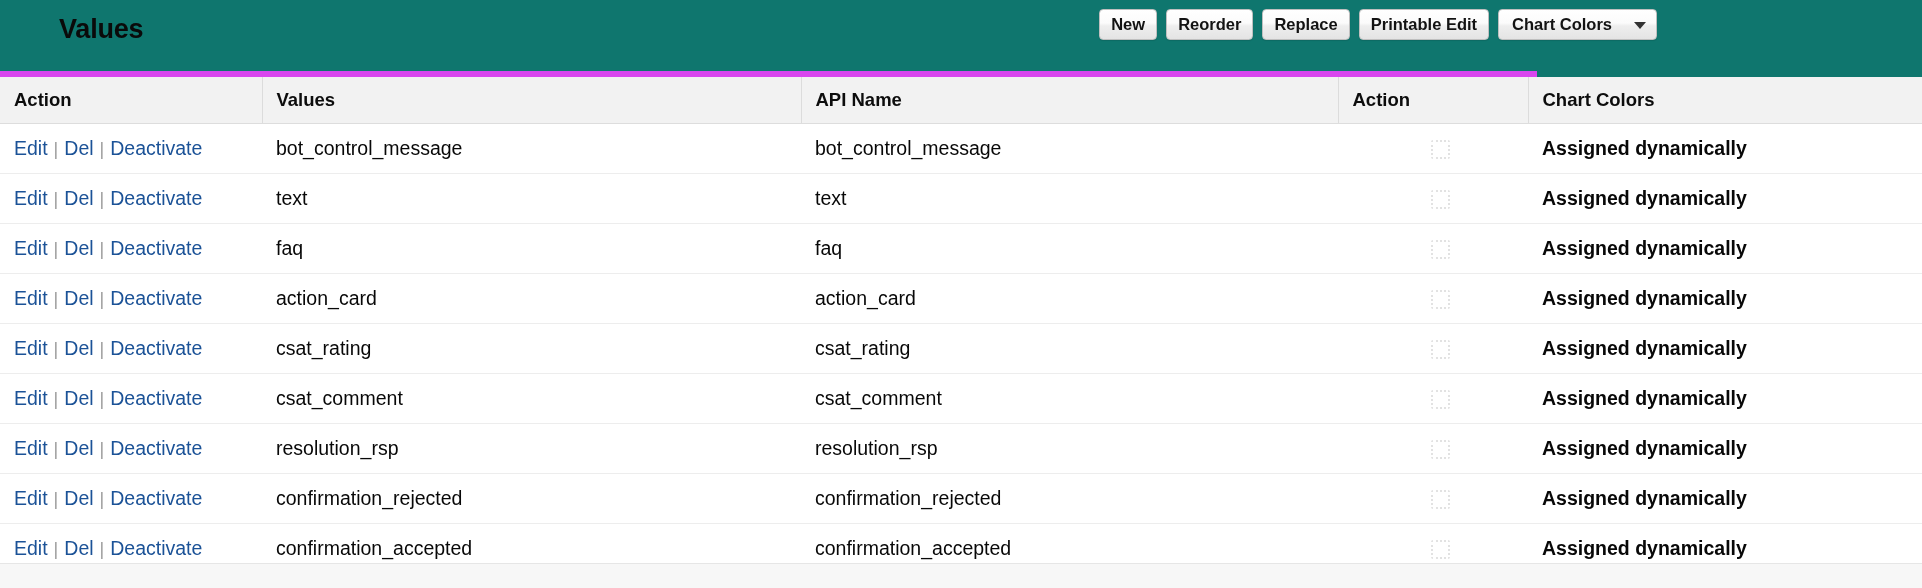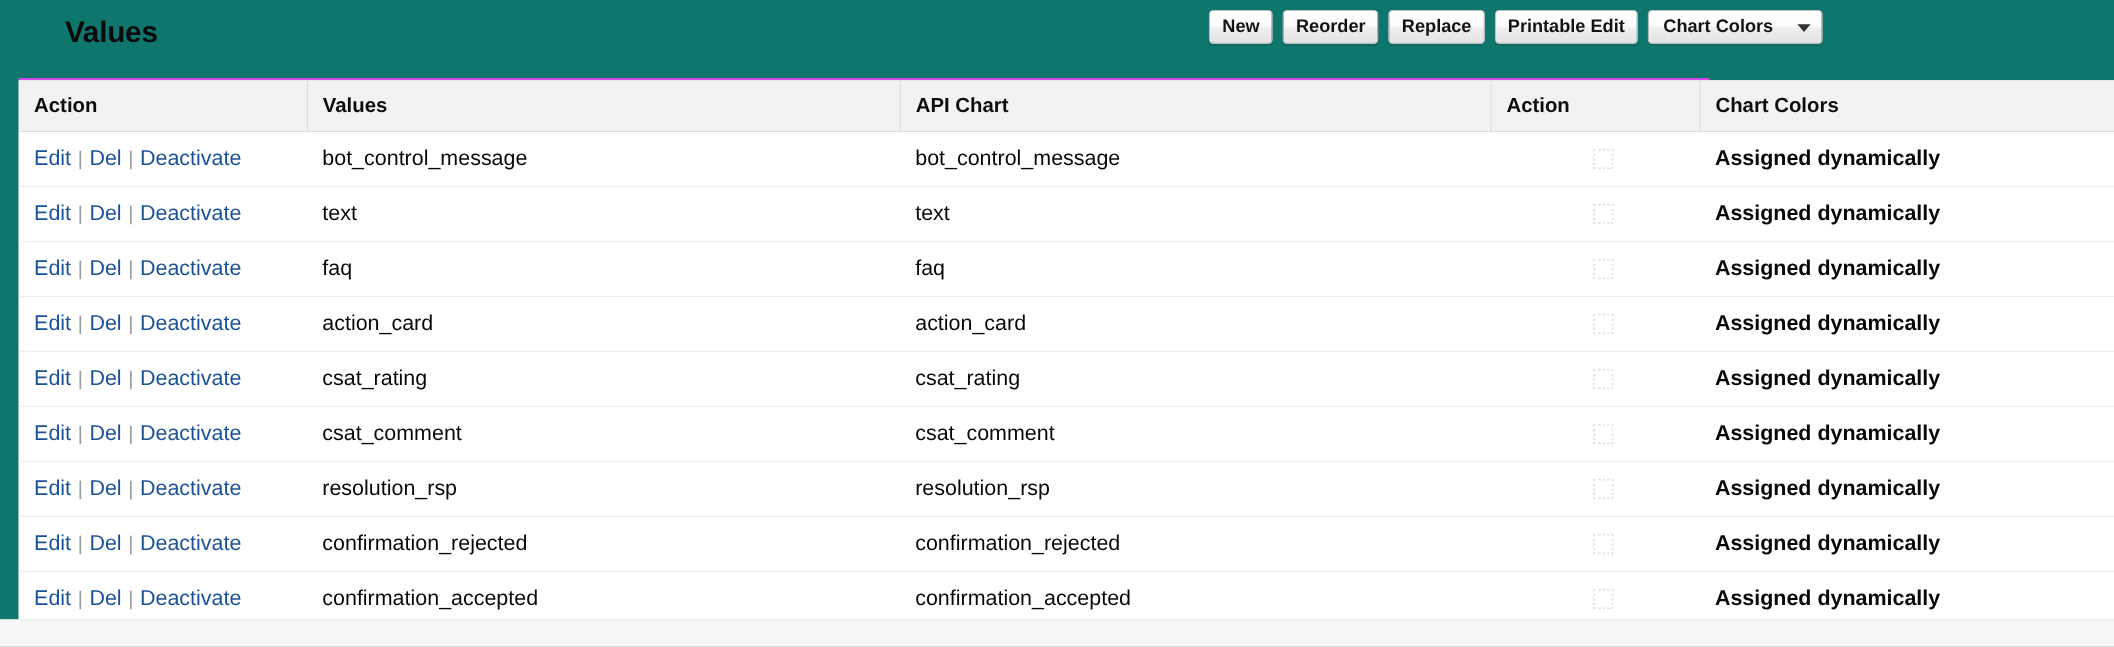--- a/index.html
+++ b/index.html
@@ -78,24 +78,24 @@
     border-left: 6px solid transparent;
     border-right: 6px solid transparent;
     border-top: 7px solid #333333;
     display: inline-block;
     margin-top: 2px;
   }
 
   
   .table-wrap {
     position: absolute;
-    left: 17px;
+    left: 0;
     top: 71px;
     width: 1537px;
-    border-top: 2px solid #d946ef;
+    border-top: 6px solid #d946ef;
     border-bottom: 1px solid #dddddd;
     background: #ffffff;
   }
 
   table.values-table {
     width: 1922px;
     border-collapse: collapse;
     table-layout: fixed;
     background: #ffffff;
   }
@@ -206,21 +206,21 @@
         <col class="c-action">
         <col class="c-values">
         <col class="c-api">
         <col class="c-default">
         <col class="c-chart">
       </colgroup>
       <thead>
         <tr>
           <th>Action</th>
           <th>Values</th>
-          <th>API Chart</th>
+          <th>API Name</th>
           <th class="th-default">Action</th>
           <th class="last-col">Chart Colors</th>
         </tr>
       </thead>
       <tbody id="table-body">
           <tr>
             <td class="cell-action"><a class="action-link">Edit</a><span class="sep">|</span><a class="action-link">Del</a><span class="sep">|</span><a class="action-link">Deactivate</a></td>
             <td class="cell-values">bot_control_message</td>
             <td class="cell-api">bot_control_message</td>
             <td class="cell-default"><span class="chk"></span></td>

